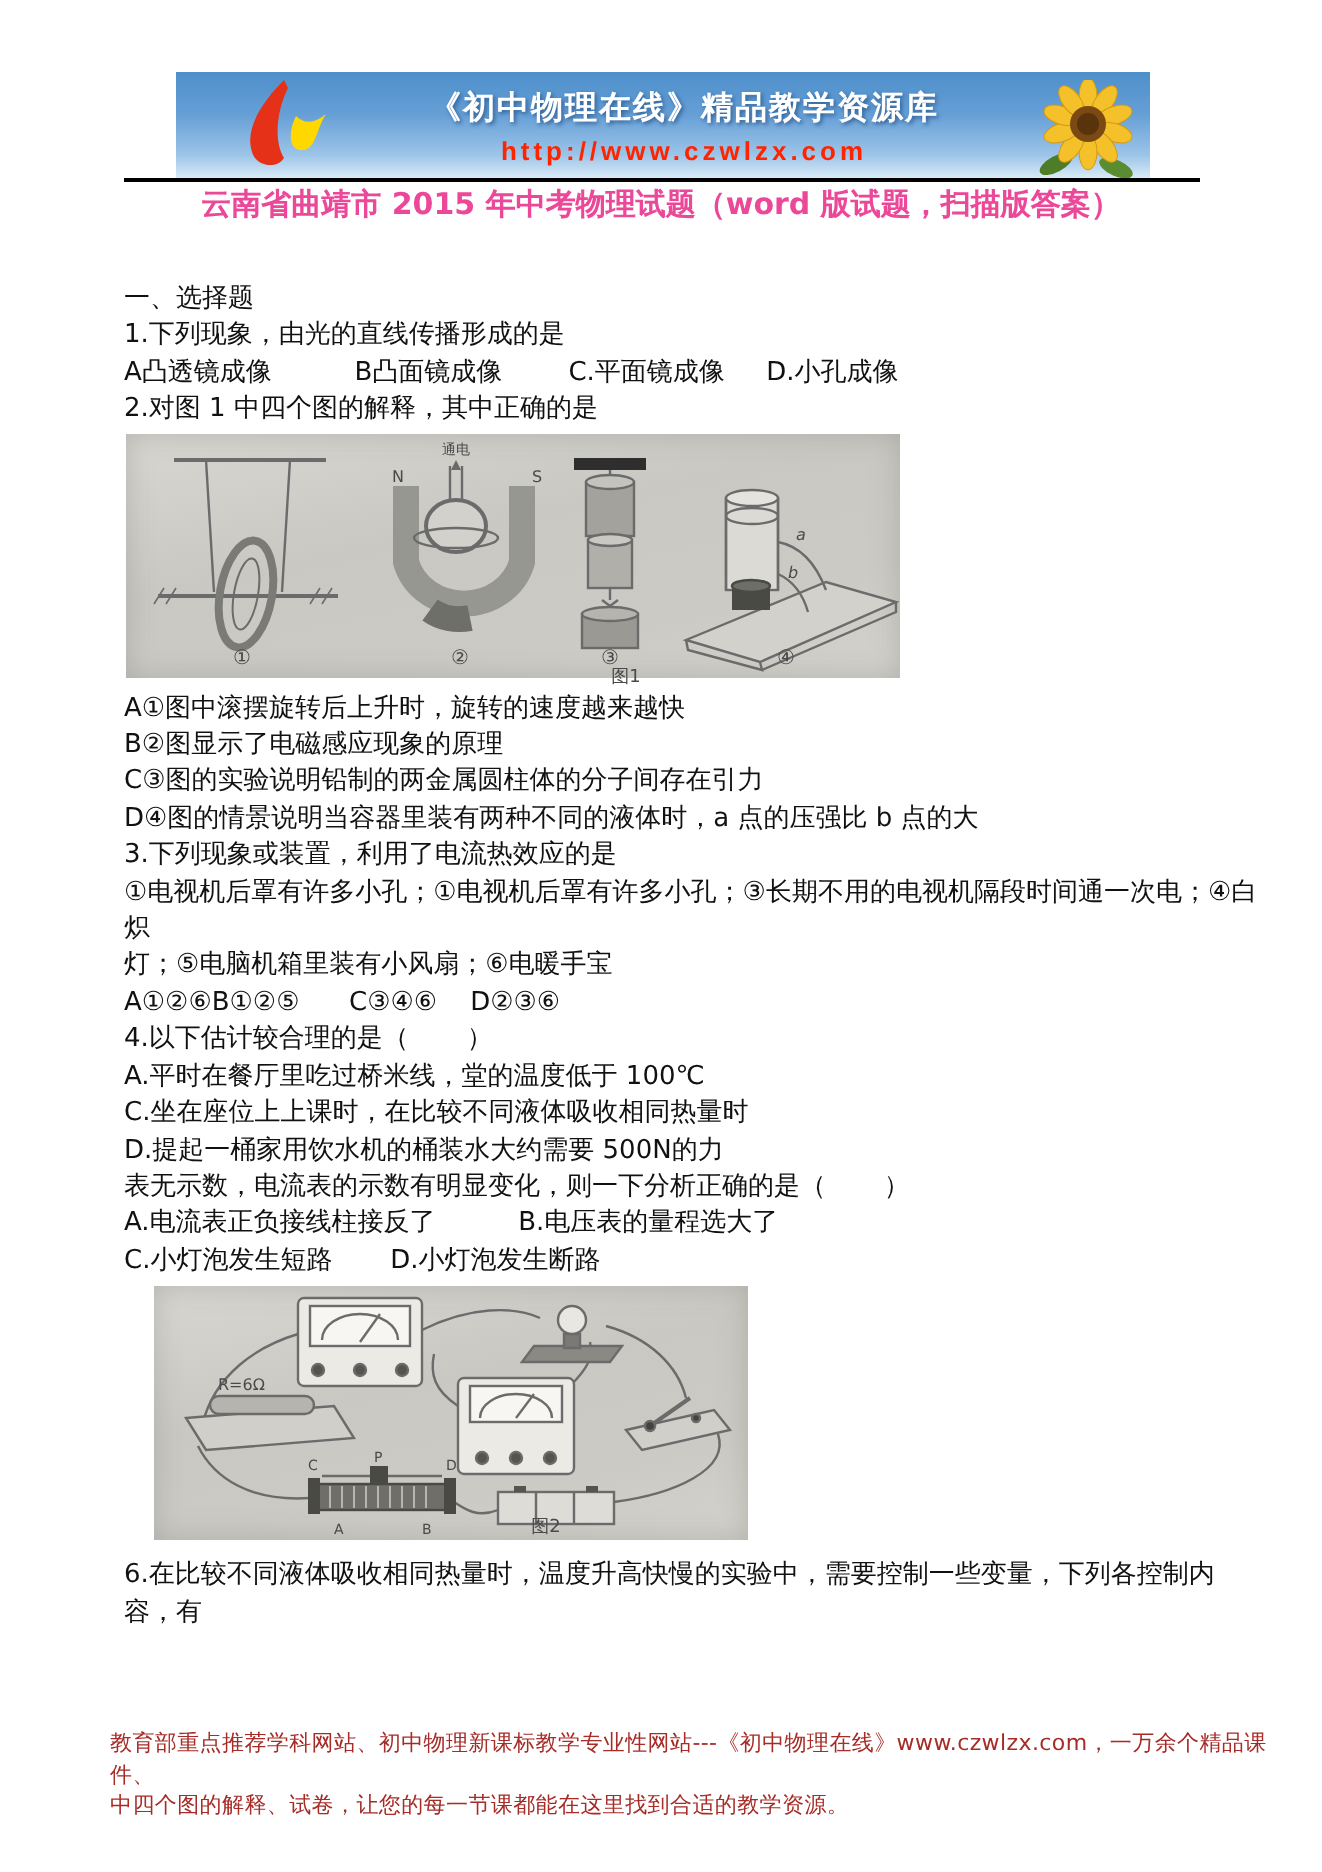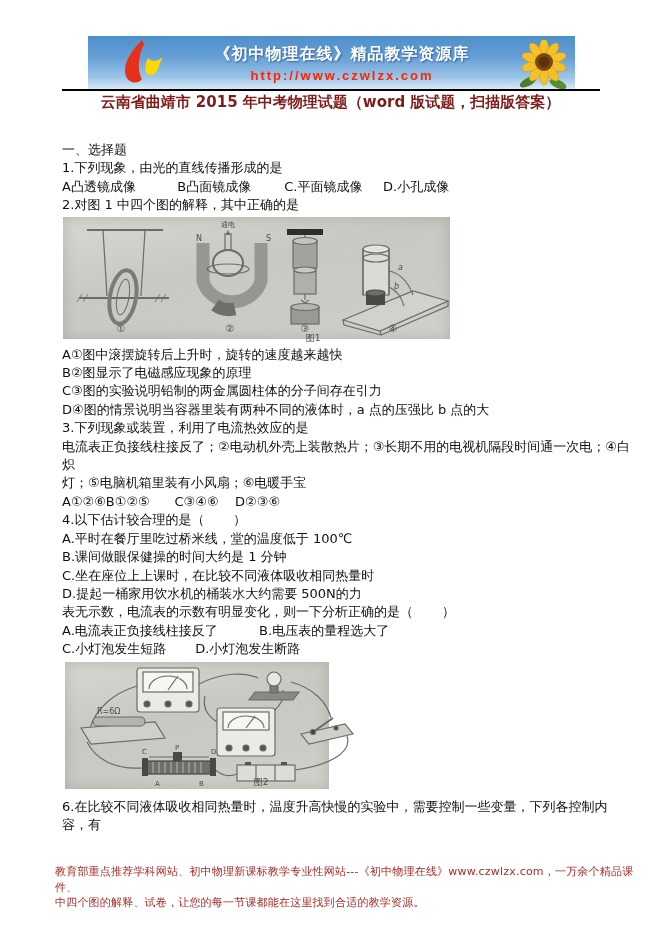--- a/index.html
+++ b/index.html
@@ -13,31 +13,31 @@
   .banner-text{position:absolute;left:104px;top:8px;width:300px;text-align:center;}
   .banner-title{color:#ffffff;font-weight:bold;font-size:16px;letter-spacing:1px;white-space:nowrap;
                 text-shadow:1px 1px 2px #2f5f96;}
   .banner-url{color:#ff2400;font-weight:bold;font-family:Liberation Sans, sans-serif;
               font-size:13px;letter-spacing:2px;margin-top:3px;}
   .sunflower{position:absolute;right:3px;top:4px;}
 
   
   .rule{position:absolute;left:62px;top:89px;width:538px;height:2px;background:#000;}
   .doc-title{position:absolute;left:62px;top:93px;width:537px;text-align:center;
-             color:#7f1d1d;font-weight:bold;font-size:15px;white-space:nowrap;}
+             color:#ec4899;font-weight:bold;font-size:15px;white-space:nowrap;}
 
   
   .content{position:absolute;left:62px;top:141px;width:568px;font-size:13px;line-height:18.4px;}
   .line{white-space:pre-wrap;}
 
   
   .photo{background:linear-gradient(168deg,#d8d7d2 0%,#c9c8c3 40%,#cbcac5 72%,#d3d2cc 100%);
          box-shadow:inset 0 0 14px rgba(120,118,110,0.35);}
   .photo1{width:387px;height:122px;margin:2px 0 7px 1px;}
-  .photo2{width:264px;height:127px;margin:3px 0 9px 3px;}
+  .photo2{width:297px;height:127px;margin:3px 0 9px 15px;}
   .photo svg{display:block;}
   .fig-stroke{stroke:#6b6b6b;fill:none;stroke-width:1.2;}
   .fig-text{fill:#4a4a4a;font-family:"DejaVu Sans",sans-serif;}
 
   
   .footer{position:absolute;left:55px;top:864px;width:592px;color:#a62c28;
           font-size:11px;line-height:15.5px;letter-spacing:0.2px;}
 </style>
 </head>
 <body>
@@ -150,26 +150,25 @@
         <text class="fig-text" x="330" y="115" font-size="10" text-anchor="middle">④</text>
         <text class="fig-text" x="250" y="124" font-size="9" text-anchor="middle" fill="#3c3c3c">图1</text>
       </svg>
     </div>
 
     <div class="line">A①图中滚摆旋转后上升时，旋转的速度越来越快</div>
     <div class="line">B②图显示了电磁感应现象的原理</div>
     <div class="line">C③图的实验说明铅制的两金属圆柱体的分子间存在引力</div>
     <div class="line">D④图的情景说明当容器里装有两种不同的液体时，a 点的压强比 b 点的大</div>
     <div class="line">3.下列现象或装置，利用了电流热效应的是</div>
-    <div class="line">电流表正负接线柱接反了；②电动机外壳上装散热片；③长期不用的电视机隔段时间通一次电；④白炽</div>
+    <div class="line">①电视机后罩有许多小孔；①电视机后罩有许多小孔；③长期不用的电视机隔段时间通一次电；④白炽</div>
     <div class="line">灯；⑤电脑机箱里装有小风扇；⑥电暖手宝</div>
     <div class="line">A①②⑥B①②⑤      C③④⑥    D②③⑥</div>
     <div class="line">4.以下估计较合理的是（       ）</div>
     <div class="line">A.平时在餐厅里吃过桥米线，堂的温度低于 100℃</div>
-    <div class="line">B.课间做眼保健操的时间大约是 1 分钟</div>
     <div class="line">C.坐在座位上上课时，在比较不同液体吸收相同热量时</div>
     <div class="line">D.提起一桶家用饮水机的桶装水大约需要 500N的力</div>
     <div class="line">表无示数，电流表的示数有明显变化，则一下分析正确的是（       ）</div>
     <div class="line">A.电流表正负接线柱接反了          B.电压表的量程选大了</div>
     <div class="line">C.小灯泡发生短路       D.小灯泡发生断路</div>
 
     <div class="photo photo2">
       <svg width="297" height="127" viewBox="0 0 297 127">
 
         <g class="fig-stroke" stroke="#84837e" stroke-width="1.3">

